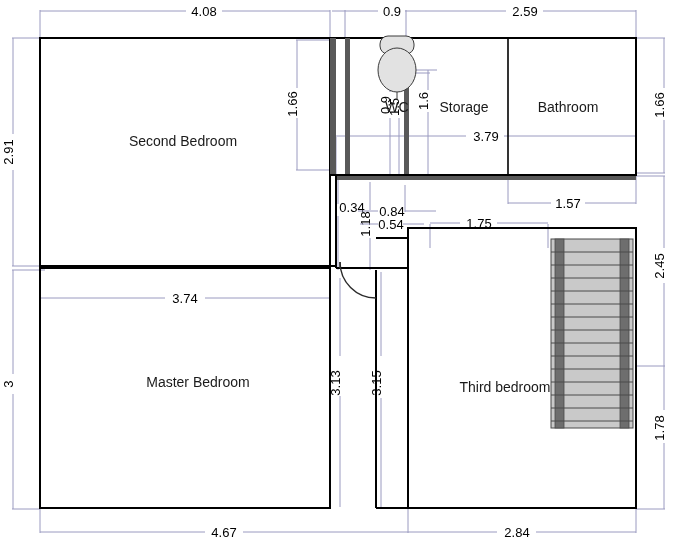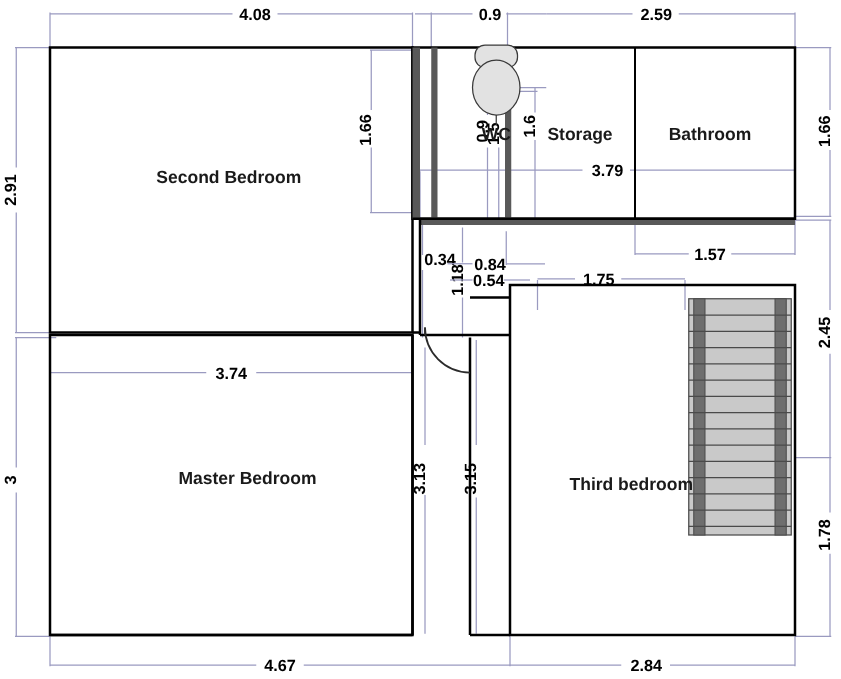--- a/index.html
+++ b/index.html
@@ -9,21 +9,20 @@
   }
   body {
     font-family: "Liberation Sans", sans-serif;
   }
   #floorplan-root {
     position: relative;
     width: 673px;
     height: 543px;
     background: #ffffff;
     overflow: hidden;
-    font-weight: bold;
   }
   #floorplan-svg {
     position: absolute;
     top: 0;
     left: 0;
     width: 673px;
     height: 543px;
   }
   .dim-text {
     font-family: "Liberation Sans", sans-serif;

